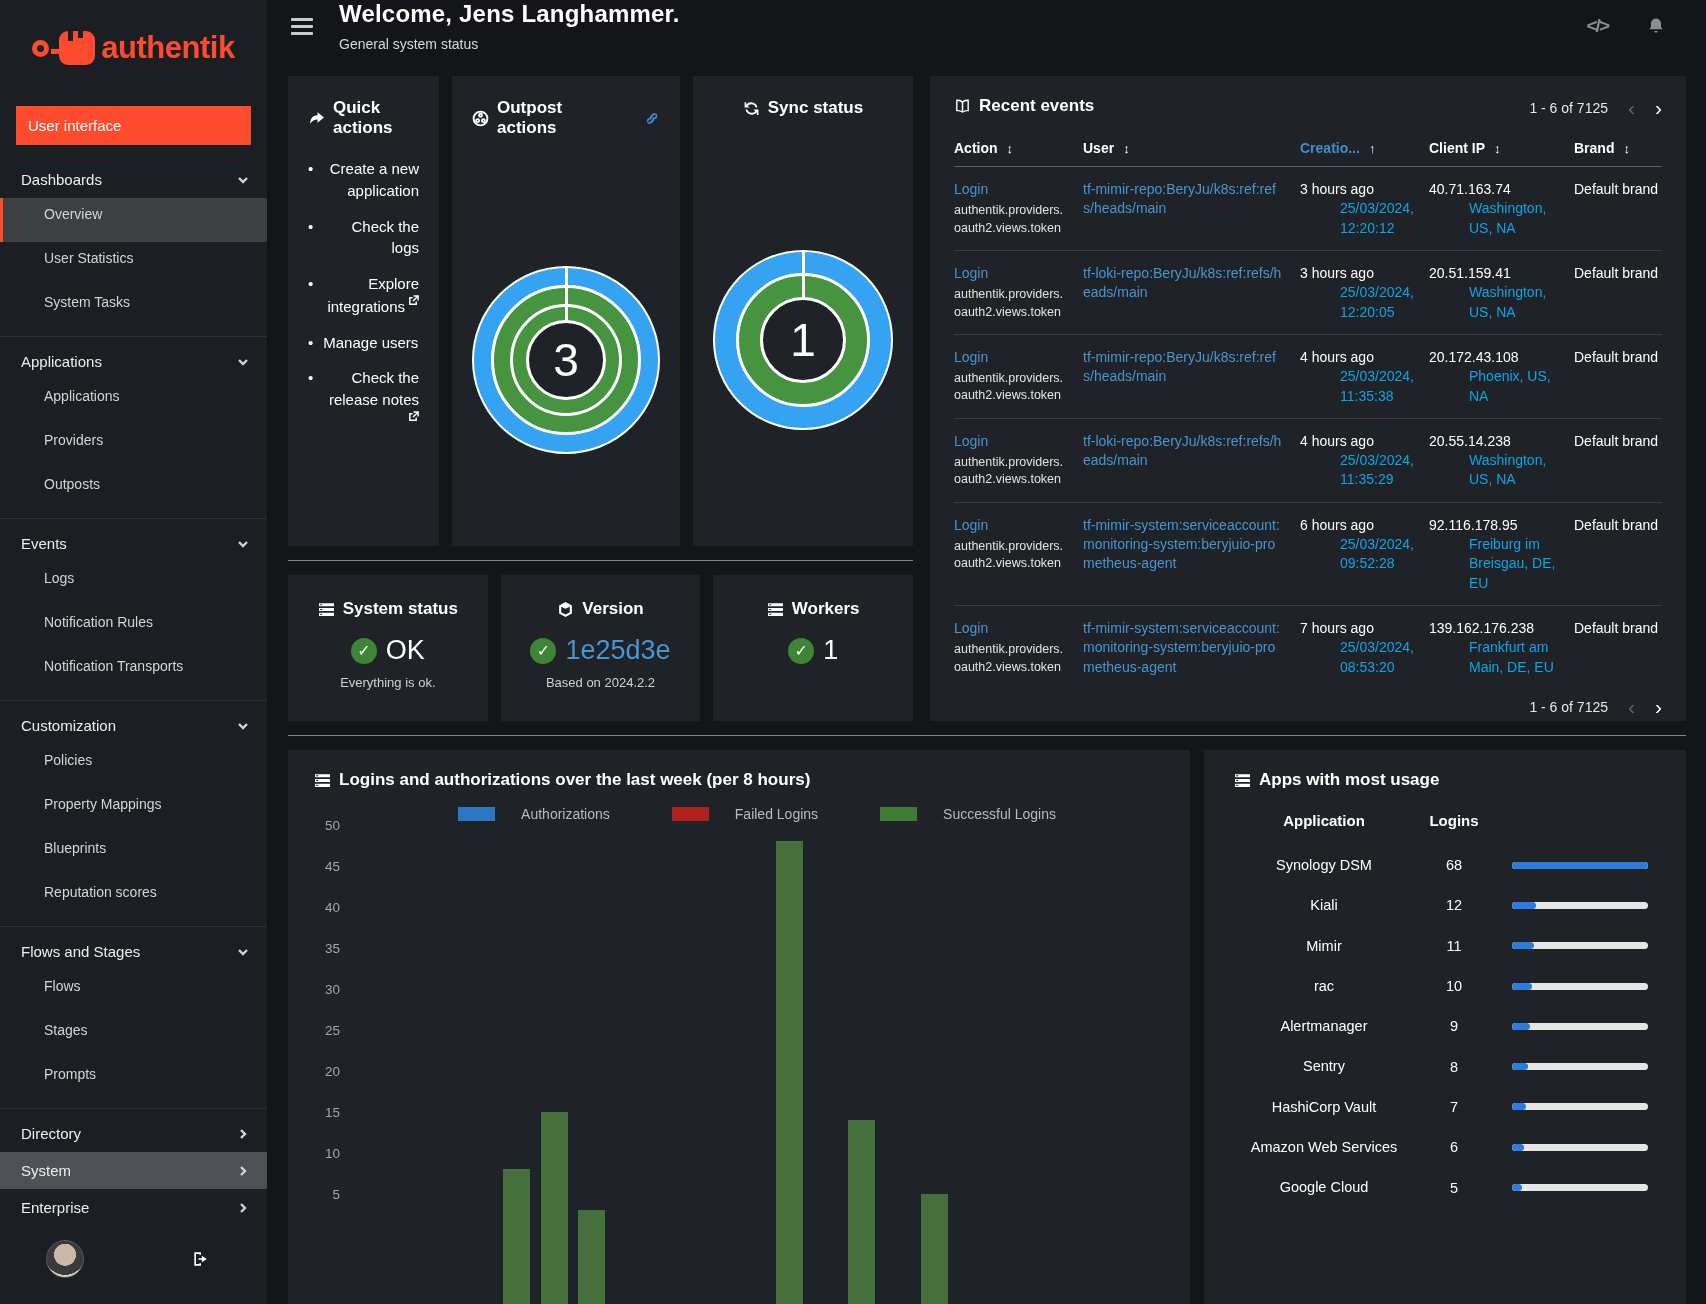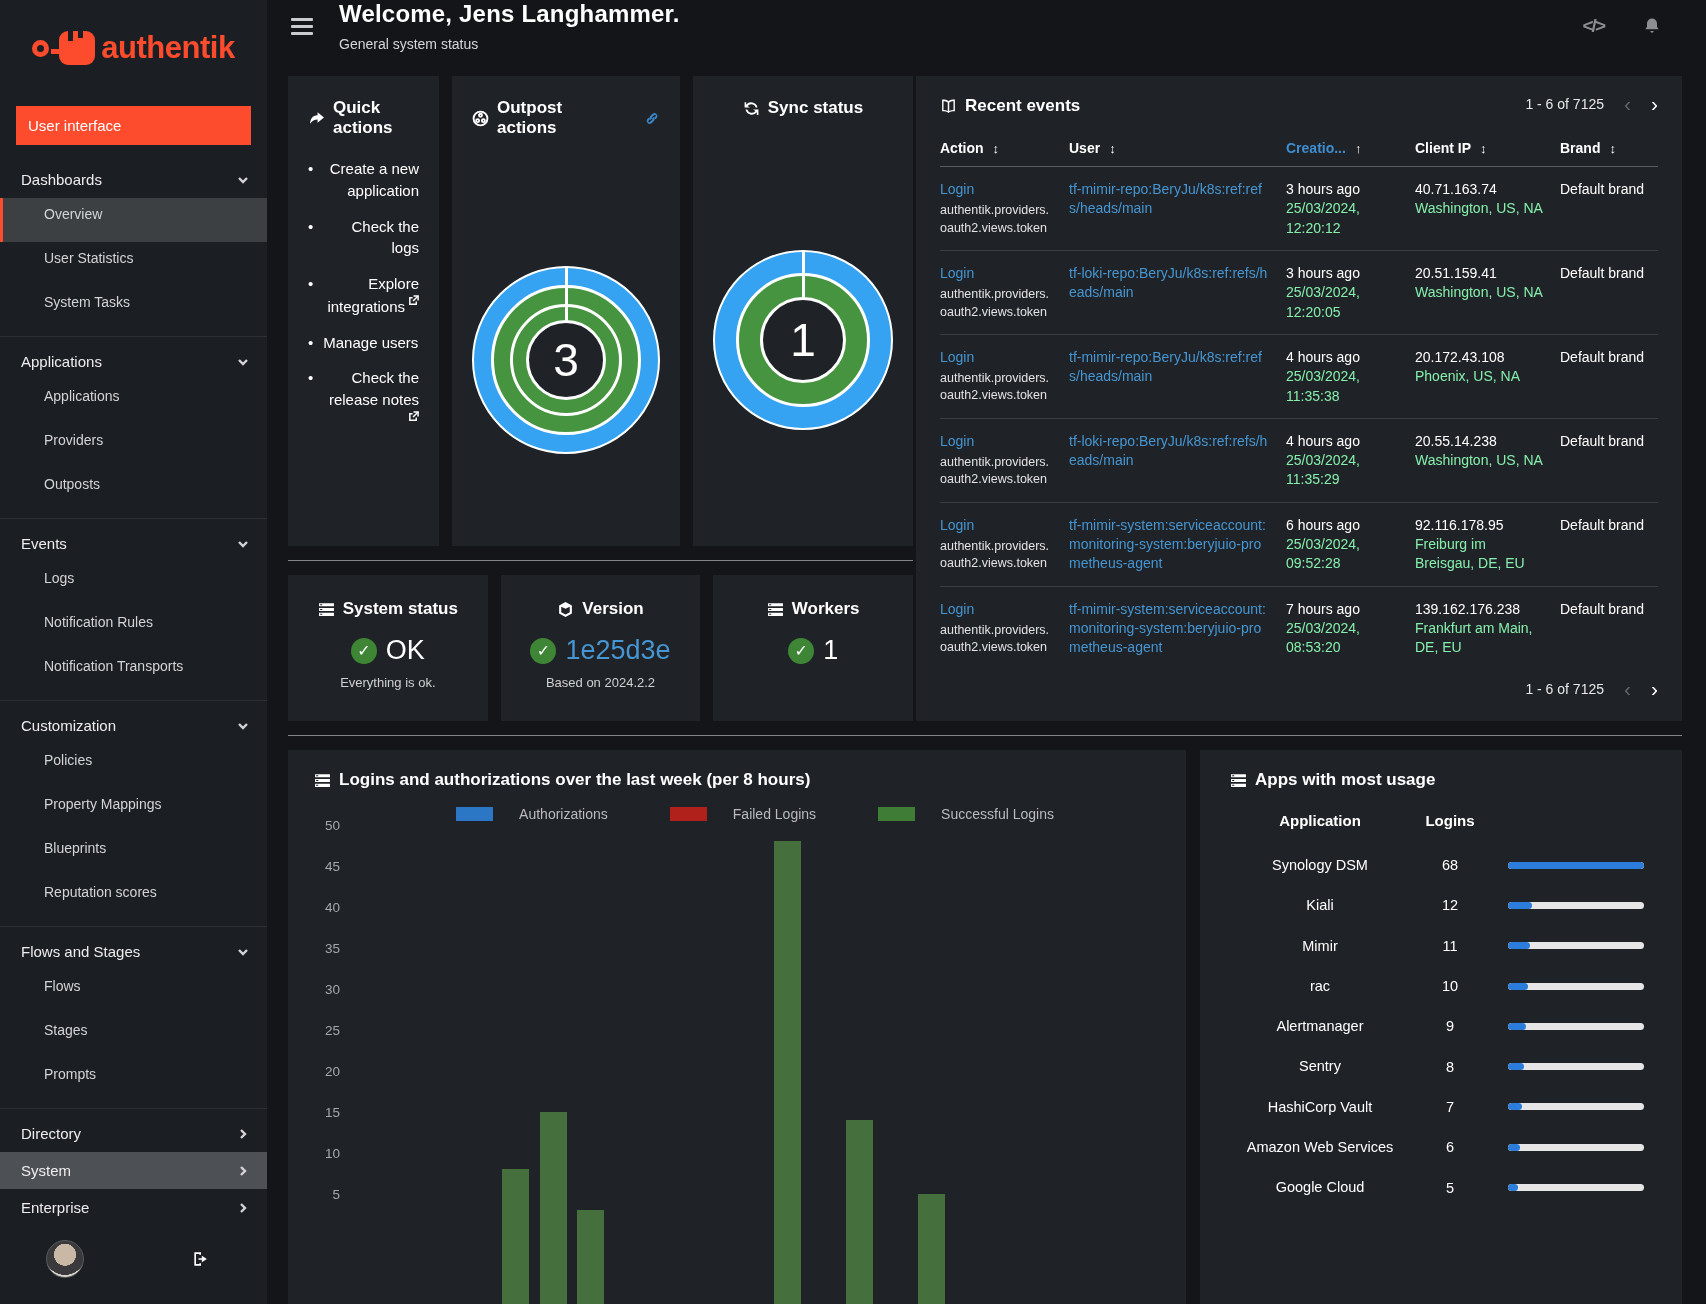--- a/index.html
+++ b/index.html
@@ -36,21 +36,21 @@
   .topbar { height:104px; display:flex; align-items:center; padding:0 44px 0 14px; }
   .burger { width:22px; cursor:pointer; margin:0 26px 0 10px; }
   .burger div { height:3px; background:#c9cbcd; margin:4px 0; border-radius:1px; }
   .welcome h1 { font-size:24px; font-weight:bold; letter-spacing:.2px; }
   .welcome p { font-size:14px; color:#d6d7d8; margin-top:8px; }
   .topbar-icons { margin-left:auto; display:flex; align-items:center; gap:38px; }
   .code-ic { color:#8a8d91; font-size:19px; font-weight:bold; letter-spacing:-2px; cursor:pointer; }
   .bell-svg { width:20px; height:20px; fill:#8a8d91; cursor:pointer; }
   .content { flex:1; padding:24px 24px 0 21px; }
   .card { background:#1f2226; }
-  .row1 { display:flex; gap:3px; }
+  .row1 { display:flex; gap:17px; }
   .leftcol { width:625px; }
   .topcards { display:flex; gap:13px; }
   .topcards .card { flex:1; height:470px; padding:22px 20px; }
   .card-title { display:flex; align-items:center; gap:8px; font-size:17px; font-weight:bold; }
   .card-title.center { justify-content:center; }
   .ic { width:17px; height:17px; fill:#fff; flex:none; }
   .ic.stroke { fill:none; stroke:#fff; stroke-width:1.8; }
   .qa-list { list-style:none; margin-top:20px; }
   .qa-list li { display:flex; gap:10px; margin-bottom:14px; font-size:15px; line-height:1.45; }
   .qa-list .blt { color:#fff; }
@@ -77,34 +77,34 @@
   
   .statcards { display:flex; gap:13px; }
   .statcards .card { flex:1; height:146px; padding:24px 10px; text-align:center; }
   .stat-val { display:flex; align-items:center; justify-content:center; gap:9px; margin-top:16px; font-size:27px; }
   .chk { width:26px; height:26px; border-radius:50%; background:#3e8635; color:#fff; font-size:16px;
          display:flex; align-items:center; justify-content:center; flex:none; }
   .stat-sub { margin-top:9px; font-size:13px; color:#cfd1d3; }
   .blue-link { color:#4596d2; text-decoration:none; cursor:pointer; }
   
   .events { flex:1; height:645px; padding:20px 24px; display:flex; flex-direction:column; }
-  .ev-top { display:flex; align-items:flex-start; }
+  .ev-top { display:flex; align-items:flex-end; }
   .pager { margin-left:auto; display:flex; align-items:center; gap:20px; font-size:14px; color:#e7e8e9; }
   .pg-btn { font-size:21px; line-height:14px; cursor:pointer; background:none; border:none; font-family:inherit; }
   .pg-prev { color:#63686e; } .pg-next { color:#fff; }
   .ev-table { margin-top:16px; flex:1; }
   .ev-grid { display:grid; grid-template-columns:112px 200px 112px 128px 88px; column-gap:17px; }
   .ev-head { padding:8px 0 10px 0; font-weight:bold; font-size:14px; }
   .sort { color:#fff; font-weight:normal; margin-left:9px; font-size:13px; cursor:pointer; }
   .col-sorted { color:#3f8ed0; cursor:pointer; }
   .ev-row { border-top:1px solid #3a3e44; padding:13px 0 12px 0; font-size:14px; line-height:1.38; }
   .ev-row-first { border-top:1px solid #595d62; }
   .ev-detail { font-size:12.5px; color:#e2e3e4; margin-top:3px; word-break:break-all; }
   .ev-user { word-break:break-all; }
-  .ev-sub { color:#86efac; }
+  .ev-sub { color:#0ea5e9;margin-left:40px; }
   .ev-foot { margin-top:auto; display:flex; justify-content:flex-end; padding:10px 0 4px 0; }
   
   .row2 { display:flex; gap:14px; margin-top:14px; }
   .chart-card { flex:1; height:600px; padding:20px 26px; }
   .apps-card { width:482px; height:600px; padding:20px 30px; }
   .legend { display:flex; justify-content:center; gap:26px; margin-top:16px; }
   .leg-item { display:flex; align-items:center; gap:26px; color:#b9bbbe; font-size:14px;margin-left:36px; }
   .swatch { width:37px; height:14px; }
   .sw-auth { background:#2b77c6; } .sw-fail { background:#b0211c; } .sw-ok { background:#3f7d36; }
   .plot { position:relative; height:480px; margin-top:4px; }

